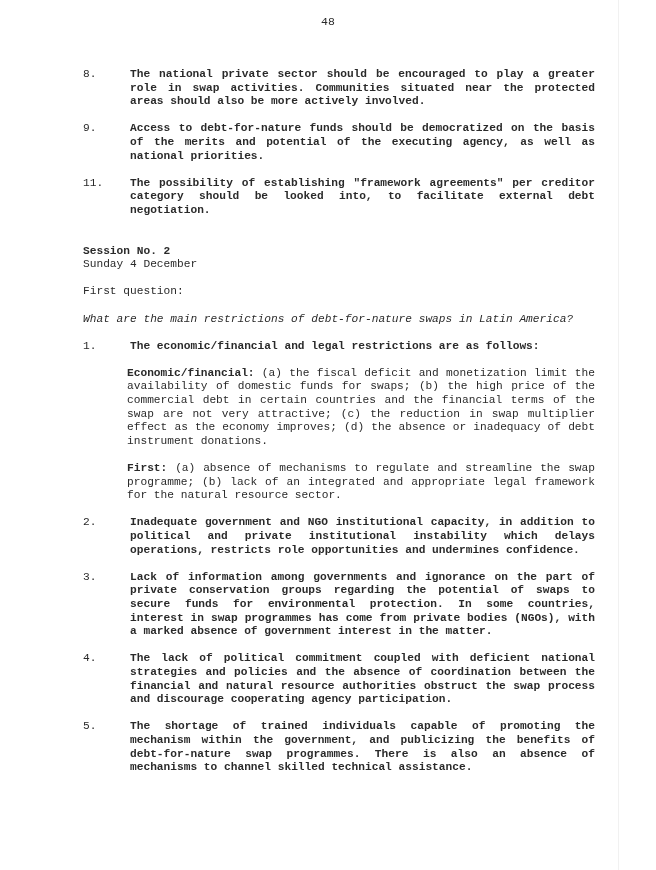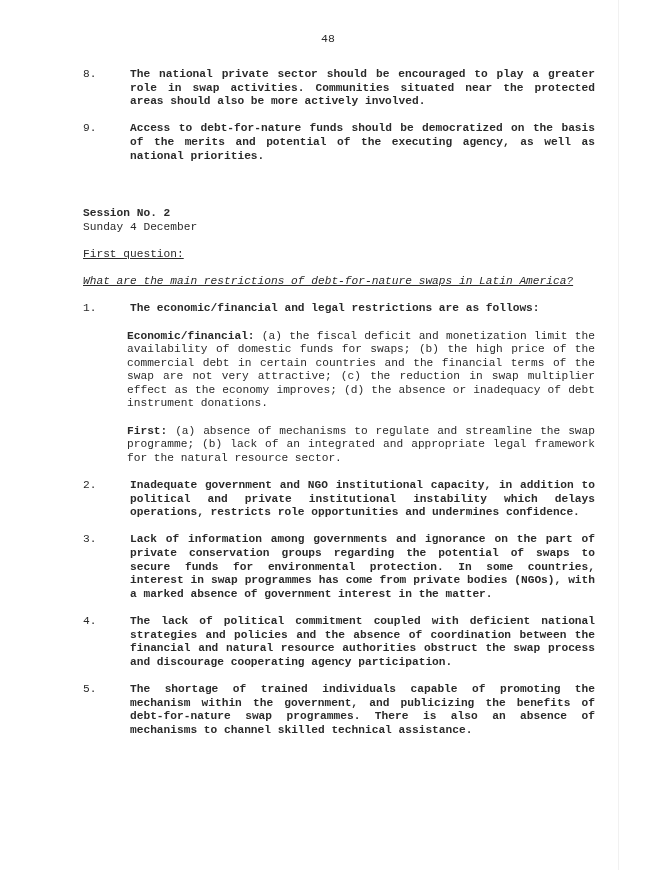--- a/index.html
+++ b/index.html
@@ -1,47 +1,51 @@
 <!DOCTYPE html>
 <html><head>
 <meta charset="utf-8">
 <style>
   html, body { margin:0; padding:0; }
   body {
     width:656px; height:870px; background:#ffffff; position:relative; overflow:hidden;
     font-family: "Liberation Mono", "DejaVu Sans Mono", monospace;
     color:#2a2a2a;
   }
-  .page-number { position:absolute; top:32px; left:0; width:656px; text-align:center; font-size:11.5px; }
+  .page-number { position:absolute; top:15px; left:0; width:656px; text-align:center; font-size:11.5px; }
   .content { position:absolute; left:83px; top:68px; width:512px; font-size:11.2px; line-height:13.6px; }
   .item { display:flex; margin-bottom:13.6px; }
   .item .num { width:47px; flex:none; }
   .item .body { flex:1; text-align:justify;font-weight:bold; }
-  .para { text-align:justify; margin-bottom:13.6px;text-decoration:underline; }
+  .para { text-align:justify; margin-bottom:13.6px; }
   .sub { margin-left:44px; text-align:justify; margin-bottom:13.6px; }
   .b { font-weight:bold; }
   .i { font-style:italic; }
-  .session { margin-top:44px; }
+  .session { margin-top:27px; }
   .gap { height:13.6px; }
   .edge-line { position:absolute; left:618px; top:0; width:1px; height:870px; background:#f1f1f1; }
 </style>
 </head>
 <body>
 
 <div class="page-number">48</div>
 
 <div class="content">
 
   <div class="item">
     <span class="num">8.</span>
     <span class="body">The national private sector should be encouraged to play a greater role in swap activities.  Communities situated near the protected areas should also be more actively involved.</span>
   </div>
   <div class="item">
     <span class="num">9.</span>
     <span class="body">Access to debt-for-nature funds should be democratized on the basis of the merits and potential of the executing agency, as well as national priorities.</span>
+  </div>
+  <div class="item">
+    <span class="num">11.</span>
+    <span class="body">The possibility of establishing "framework agreements" per creditor category should be looked into, to facilitate external debt negotiation.</span>
   </div>
 
   <div class="session">
     <div class="b">Session No. 2</div>
     <div>Sunday 4 December</div>
   </div>
   <div class="gap"></div>
   <div class="para">First question:</div>
   <div class="para i">What are the main restrictions of debt-for-nature swaps in Latin America?</div>
 

